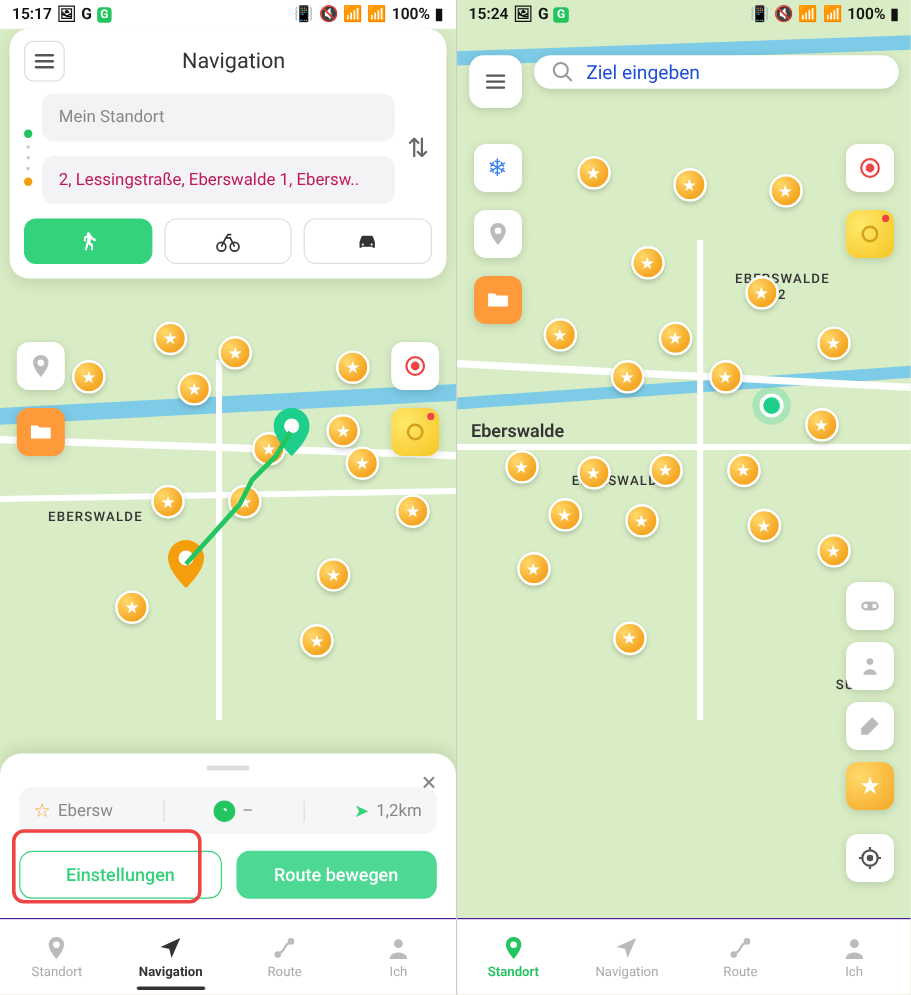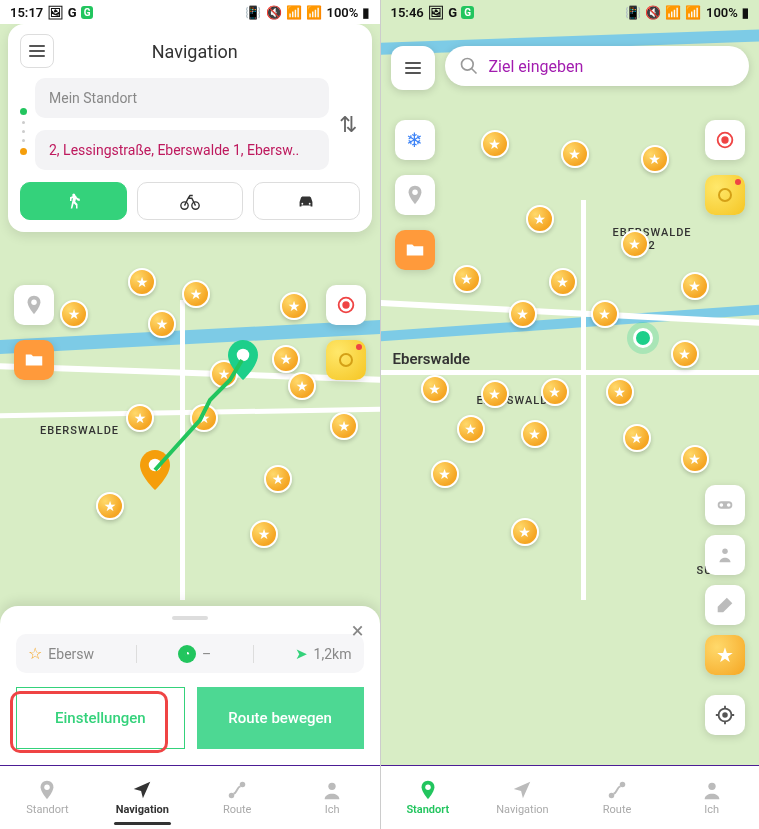--- a/index.html
+++ b/index.html
@@ -201,29 +201,29 @@
     z-index: 50;
   }
   .hamburger.search-hamburger {
     width: 44px; height: 44px;
     border-radius: 12px;
     box-shadow: 0 2px 8px rgba(0,0,0,.15);
     border: none;
   }
   .search-field {
     flex: 1;
-    height: 40px;
+    height: 28px;
     background: #fff;
     border-radius: 22px;
     box-shadow: 0 2px 8px rgba(0,0,0,.15);
     display: flex;
     align-items: center;
     padding: 0 14px;
     gap: 10px;
-    color: #a21caf;
+    color: #1d4ed8;
     font-size: 16px;
   }
   .search-field svg { width: 20px; height: 20px; flex-shrink: 0; }
 
   
   .side-btn {
     position: absolute;
     width: 40px; height: 40px;
     border-radius: 10px;
     background: #fff;
@@ -283,22 +283,22 @@
   .clock-badge { width:18px; height:18px; border-radius:50%; background:#22c55e; color:#fff; display:flex; align-items:center; justify-content:center; font-size:10px; }
   .nav-arrow { color: #34d27b; font-size: 15px; }
 
   .action-row {
     display: flex;
     gap: 12px;
     margin-top: 14px;
   }
   .btn {
     flex: 1;
-    height: 62px;
-    border-radius: 0;
+    height: 40px;
+    border-radius: 11px;
     display: flex;
     align-items: center;
     justify-content: center;
     font-size: 15px;
     font-weight: 500;
   }
   .btn-outline {
     border: 1.5px solid #34d27b;
     color: #34d27b;
     background: #fff;
@@ -540,21 +540,21 @@
           <path d="M4 22c0-4 4-6 8-6s8 2 8 6z"></path>
         </svg>
       <span>Ich</span>
     </div>
   </div>
 </div>
 
 <div class="phone">
   <div class="status-bar">
     <div class="status-left">
-      <span>15:46</span>
+      <span>15:24</span>
       <span>🖼</span>
       <span style="font-weight:700">G</span>
       <span class="status-badge-g">G</span>
     </div>
     <div class="status-right">
       <span>📳</span>
       <span>🔇</span>
       <span>📶</span>
       <span>📶</span>
       <span>100%</span>

